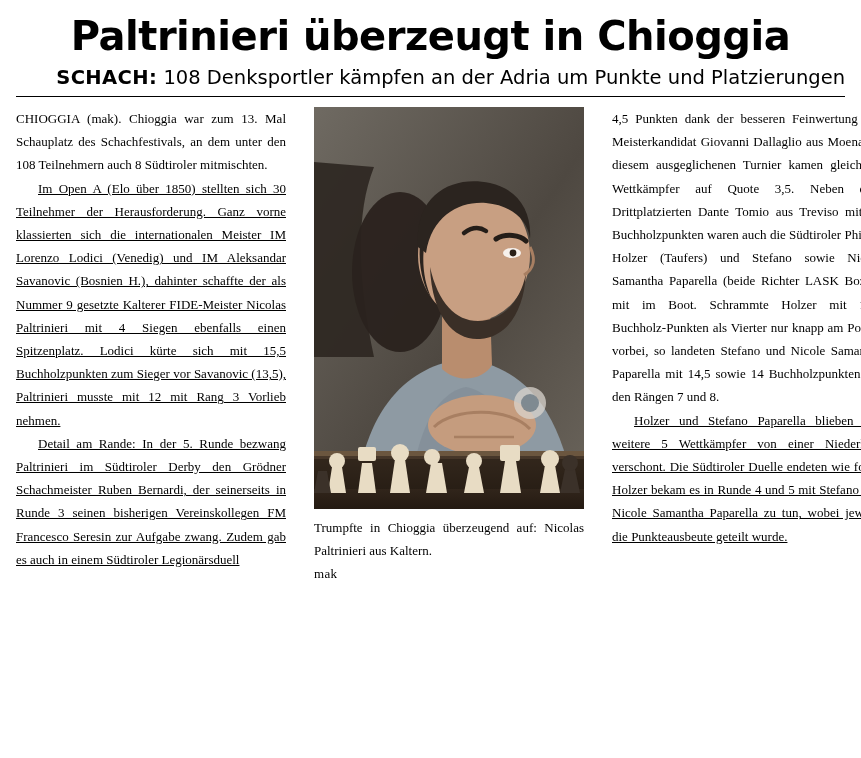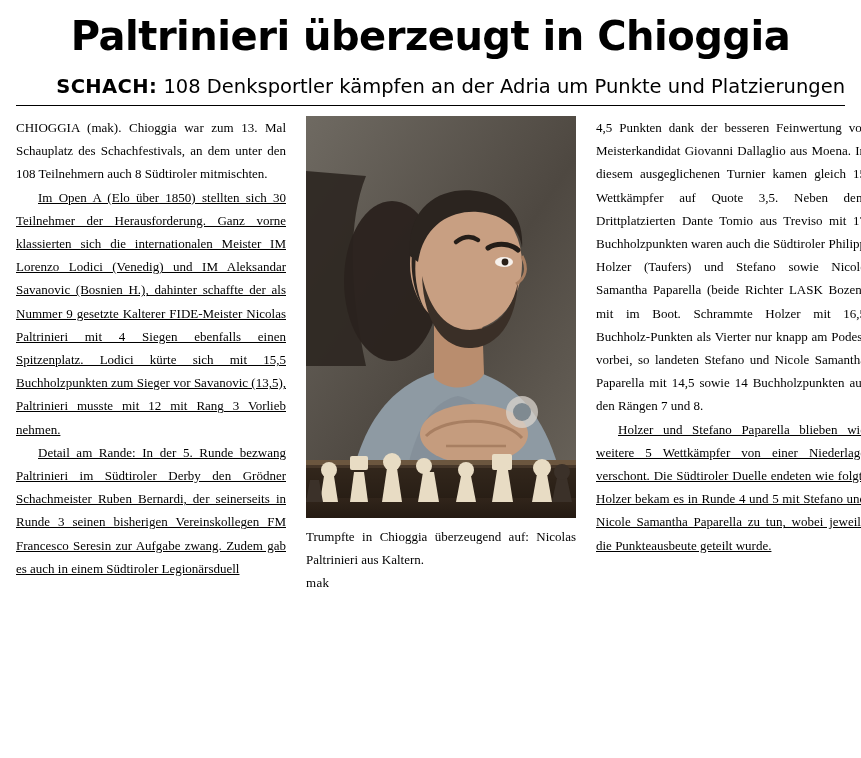--- a/index.html
+++ b/index.html
@@ -21,21 +21,21 @@
     padding: 14px 16px 6px 16px;
     position: relative;
   }
   .headline {
     font-family: "DejaVu Sans", sans-serif;
     font-weight: bold;
     font-size: 40px;
     line-height: 44px;
     letter-spacing: -0.5px;
     text-align: center;
-    margin: 0 0 17px 0;
+    margin: 0 0 8px 0;
     white-space: nowrap;
   }
   .subhead {
     font-family: "DejaVu Sans", sans-serif;
     font-size: 19.5px;
     line-height: 24px;
     text-align: right;
     margin: 0 0 6px 0;
     white-space: nowrap;
   }
@@ -51,21 +51,21 @@
   .cols {
     display: flex;
     gap: 0;
     align-items: flex-start;
   }
   .col {
     width: 270px;
     flex: 0 0 270px;
   }
   .col.mid {
-    margin: 0 20px;
+    margin: 0 28px;
   }
   .col p {
     margin: 0;
     font-size: 13px;
     line-height: 23.2px;
     text-align: justify;
     text-justify: inter-word;
     hyphens: manual;
   }
   .col p.indent {

